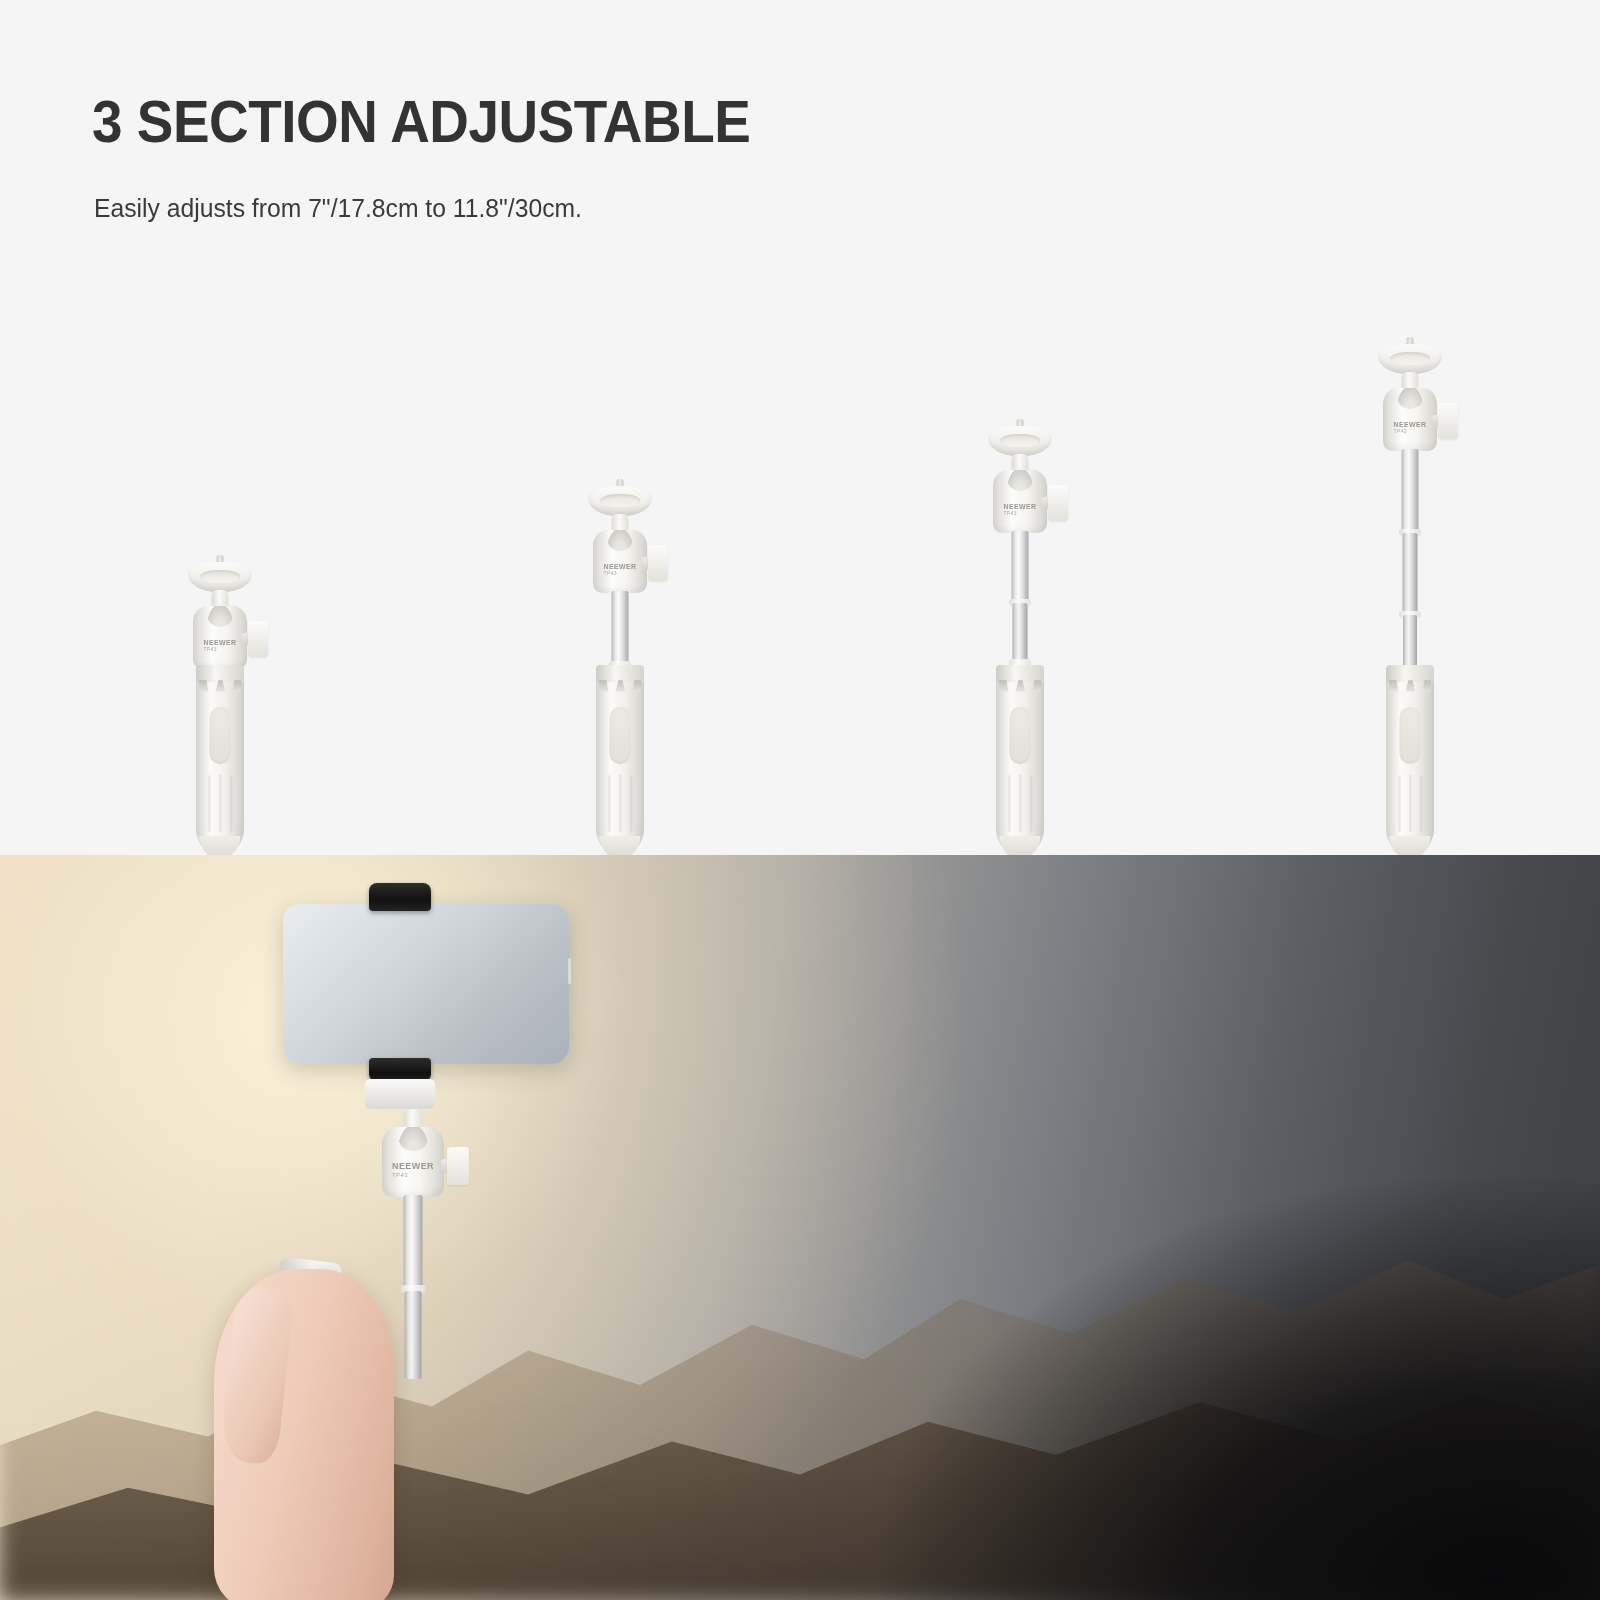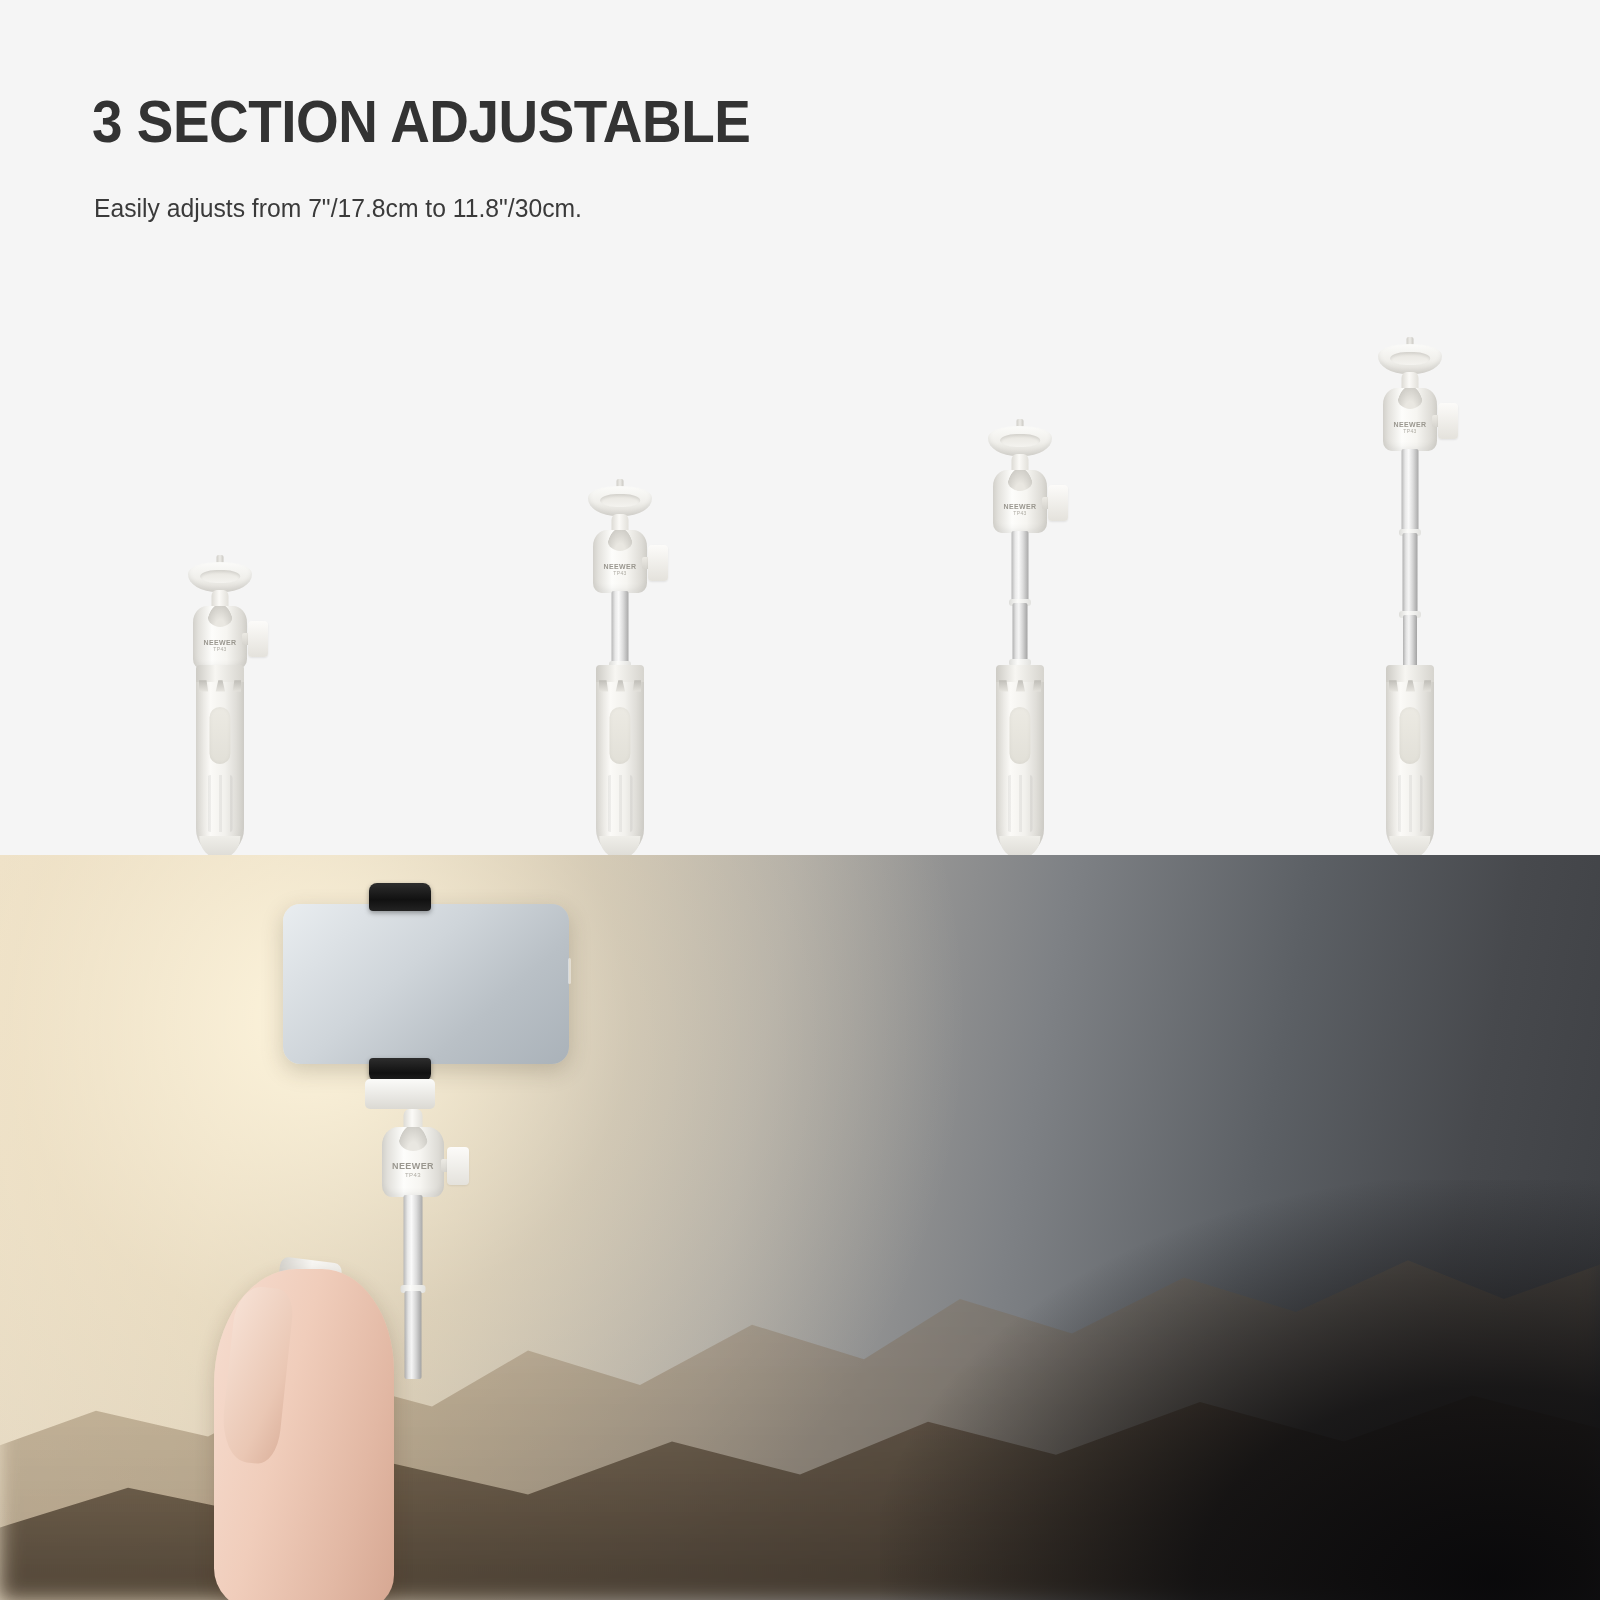--- a/index.html
+++ b/index.html
@@ -84,21 +84,21 @@
     box-shadow:inset 0 -4px 6px rgba(0,0,0,.06);
   }
   .ballhead .saddle{
     position:absolute; left:50%; top:0; transform:translateX(-50%);
     width:46%; height:34%;
     background:radial-gradient(ellipse at 50% 110%,#e9e7e1 30%,#cfcdc7 75%,transparent 78%);
     border-radius:0 0 50% 50%;
   }
   .brand{
     position:absolute; left:50%; transform:translateX(-50%);
-    text-align:center; color:#9a978f; line-height:1.18;
+    text-align:left; color:#9a978f; line-height:1.18;
     font-weight:700; white-space:nowrap;
   }
   .brand .model{ display:block; font-weight:400; color:#aeaba3; }
   
   .knob{
     position:absolute;
     background:linear-gradient(180deg,#fcfbf9,#e4e2dc);
     border-radius:4px;
     box-shadow:0 1px 2px rgba(0,0,0,.08);
   }

